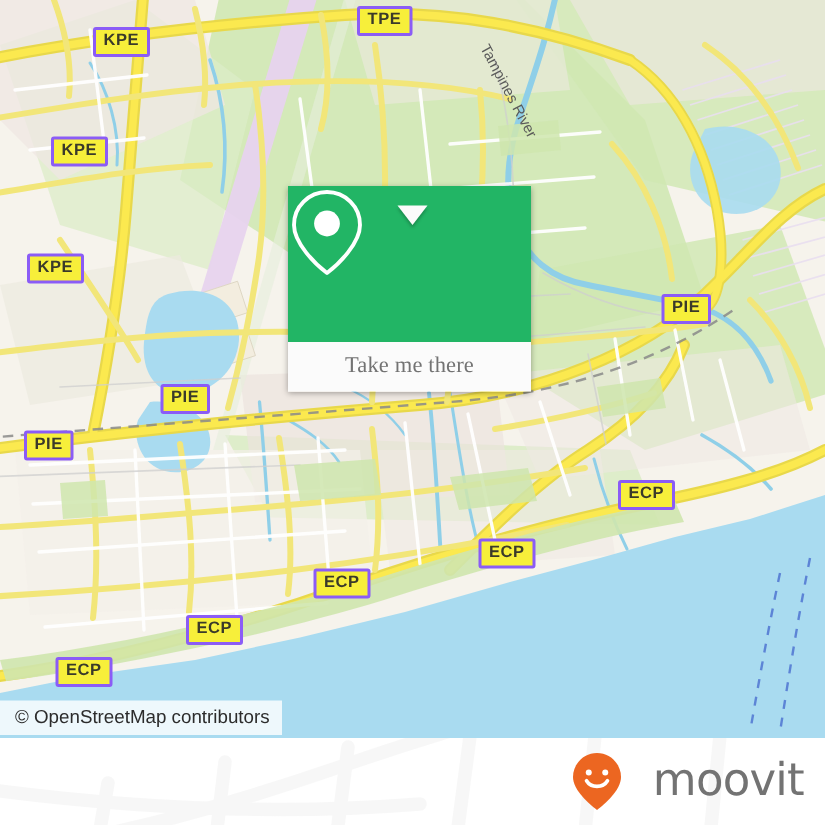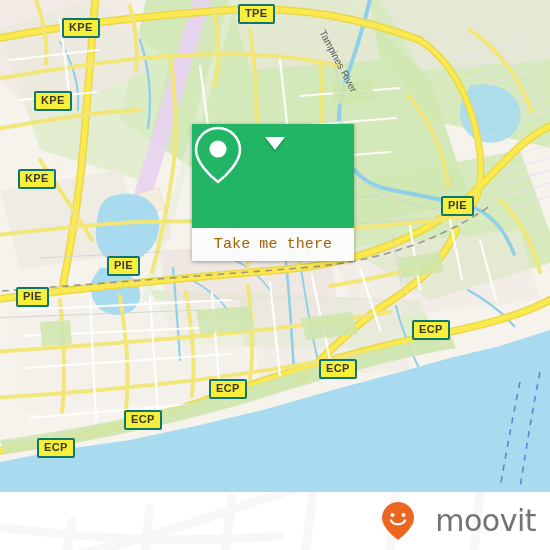--- a/index.html
+++ b/index.html
@@ -10,21 +10,21 @@
   }
   #app{position:relative;width:550px;height:550px;overflow:hidden;background:#fff;}
 
   
   #map{position:absolute;left:0;top:0;width:550px;height:492px;overflow:hidden;background:#f6f3ec;}
   #map svg{position:absolute;left:0;top:0;}
 
   .shield{
     position:absolute;
     background:#f7ef3a;
-    border:2px solid #0f766e;
+    border:2px solid #8b5cf6;
     border-radius:2px;
     color:#3a3a2a;
     font-size:11px;
     font-weight:bold;
     letter-spacing:.4px;
     padding:1px 5px 2px 5px;
     line-height:13px;
     text-align:center;
     box-sizing:border-box;
     font-family:"Liberation Sans", sans-serif;
@@ -56,22 +56,22 @@
   }
   #card-head{
     background:#22b565;height:104px;
     display:flex;align-items:center;justify-content:center;
   }
   #card-foot{
     background:#fbfbfb;height:33px;
     display:flex;align-items:center;justify-content:center;
   }
   #card-foot span{
-    font-size:15px;color:#a16207;letter-spacing:.1px;
-    font-family:Liberation Mono, monospace;
+    font-size:15px;color:#737373;letter-spacing:.1px;
+    font-family:Liberation Serif, serif;
   }
   #card-tip{
     position:absolute;left:50%;margin-left:-10px;top:137px;
     width:0;height:0;
     border-left:10px solid transparent;
     border-right:10px solid transparent;
     border-top:13px solid #fbfbfb;
     filter:drop-shadow(0 2px 1px rgba(0,0,0,.22));
   }
 
@@ -288,20 +288,21 @@
         <div class="shield" style="left: 441px; top: 196px;">PIE</div>
         <div class="shield" style="left: 107px; top: 256px;">PIE</div>
         <div class="shield" style="left: 16px; top: 287px;">PIE</div>
         <div class="shield" style="left: 412px; top: 320px;">ECP</div>
         <div class="shield" style="left: 319px; top: 359px;">ECP</div>
         <div class="shield" style="left: 209px; top: 379px;">ECP</div>
         <div class="shield" style="left: 124px; top: 410px;">ECP</div>
         <div class="shield" style="left: 37px; top: 438px;">ECP</div>
       </div>
 
+    <div id="attrib">© OpenStreetMap contributors</div>
 
     <div id="card">
       <div id="card-head">
         <svg width="52" height="62" viewBox="0 0 52 62">
           <path d="M26 4 C13.8 4 4 13.8 4 26 C4 38 18 52 26 58 C34 52 48 38 48 26 C48 13.8 38.2 4 26 4 Z" fill="none" stroke="#ffffff" stroke-width="2.6" stroke-linejoin="round"></path>
           <circle cx="26" cy="25" r="8.6" fill="#ffffff"></circle>
         </svg>
       </div>
       <div id="card-foot">
         <span>Take me there</span>

